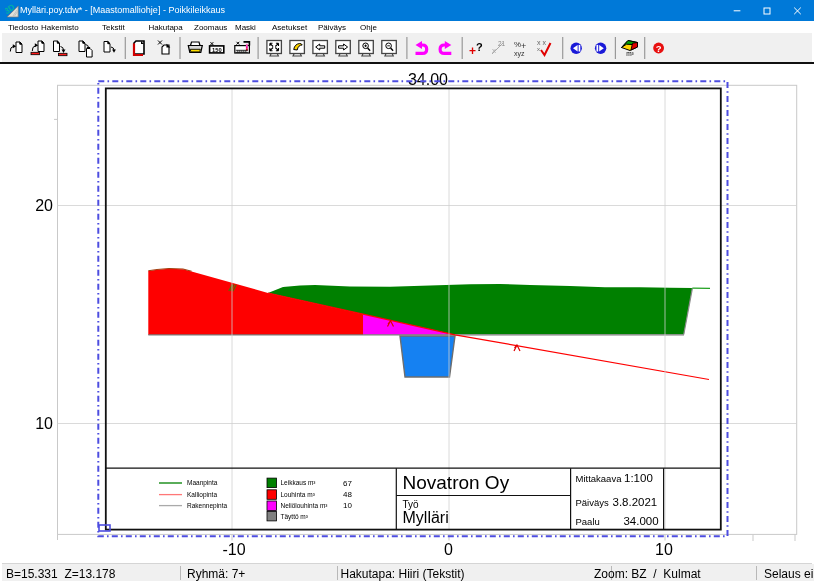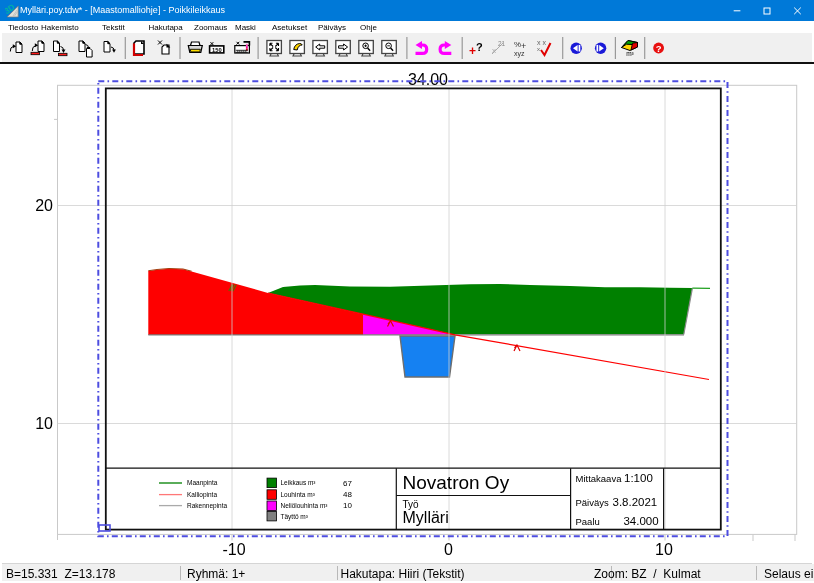--- a/index.html
+++ b/index.html
@@ -211,21 +211,21 @@
   </g>
 
   <circle cx="658.6" cy="48" r="5.4" fill="#e81010"></circle>
   <text x="658.6" y="52" font-size="9.5" font-weight="bold" fill="#fff" text-anchor="middle">?</text>
 </svg>
 <div class="abs" id="tbline"></div>
 <div class="abs" id="statustop"></div>
 <div class="abs" id="statusbar">
   <span class="st" style="left:4px">B=15.331&nbsp;&nbsp;Z=13.178</span>
   <span class="sep" style="left:178px"></span>
-  <span class="st" style="left:185px">Ryhmä: 1+</span>
+  <span class="st" style="left:185px">Ryhmä: 7+</span>
   <span class="sep" style="left:335px"></span>
   <span class="st" style="left:338.5px">Hakutapa: Hiiri (Tekstit)</span>
   <span class="sep" style="left:609px"></span>
   <span class="st" style="left:592px">Zoom: BZ&nbsp; /&nbsp; Kulmat</span>
   <span class="sep" style="left:754px"></span>
   <span class="st" style="left:762px">Selaus ei</span>
 </div>
 <svg class="abs" id="canvas" width="810" height="500" viewBox="2 64 810 500">
 
   <g stroke="#c9c9c9" stroke-width="1" fill="none">

